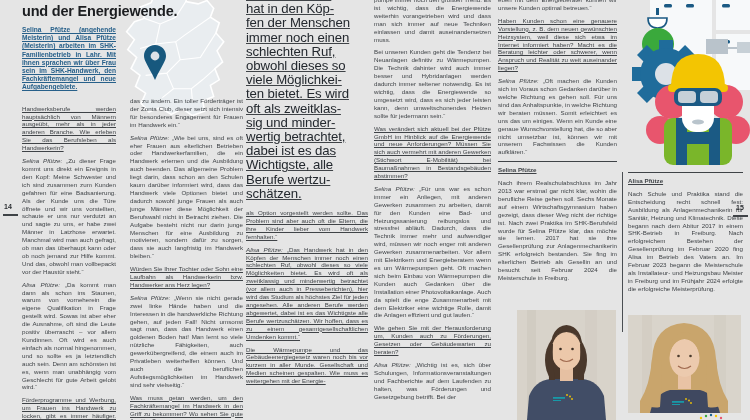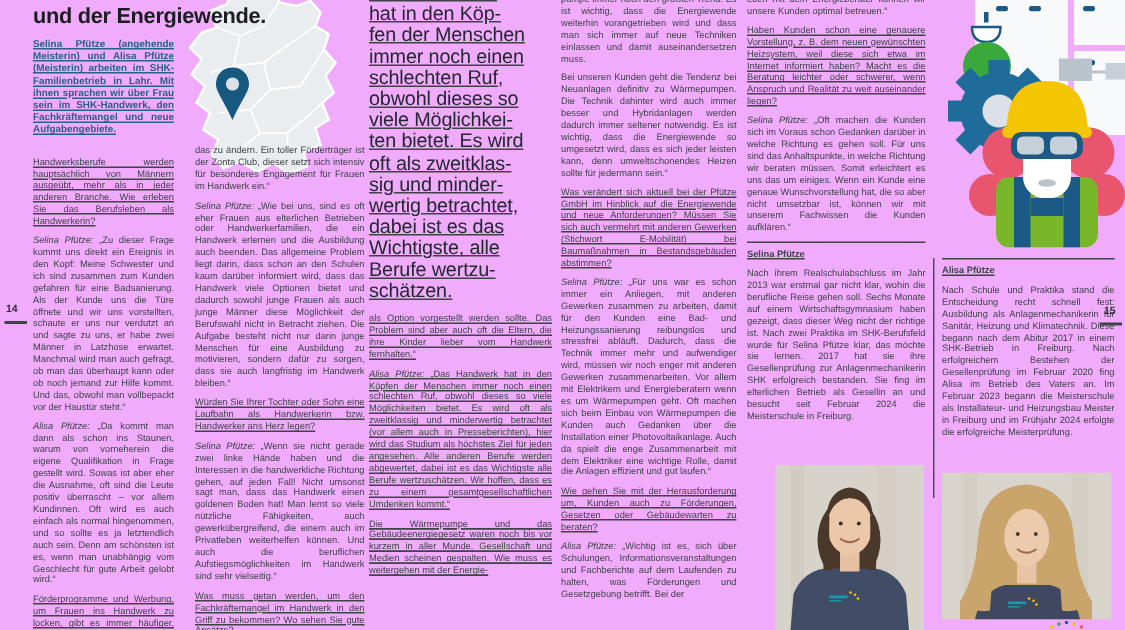--- a/index.html
+++ b/index.html
@@ -1,16 +1,16 @@
 <!DOCTYPE html>
 <html lang="de"><head>
 <meta charset="utf-8">
 <style>
   html,body{margin:0;padding:0;}
-  #page{position:relative;width:750px;height:420px;background:#f0abfc;overflow:hidden;
+  #page{position:relative;width:750px;height:420px;background:#e5e5e5;overflow:hidden;
         font-family:"Liberation Sans",sans-serif;color:#3f4347;}
   
   .headline{position:absolute;left:22px;top:-13px;width:215px;margin:0;z-index:3;
             font-size:14.5px;line-height:16px;font-weight:bold;color:#1b1d20;letter-spacing:-.2px;}
   .headline span{display:block;}
   
   .map{position:absolute;left:92px;top:-14px;z-index:1;}
   .pin{position:absolute;left:142px;top:44px;z-index:4;}
   
   .col{position:absolute;z-index:2;}

